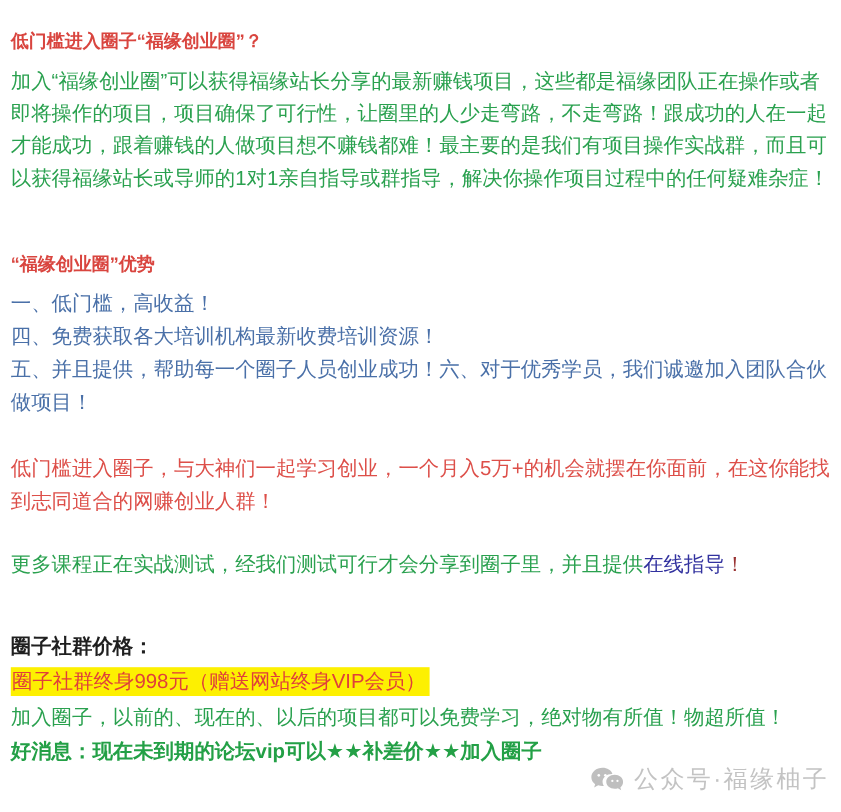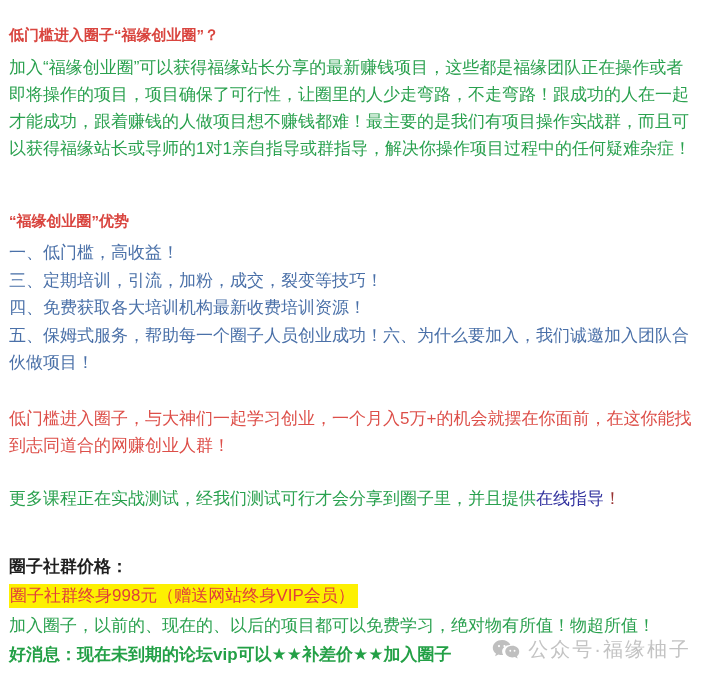--- a/index.html
+++ b/index.html
@@ -81,23 +81,22 @@
 <div class="page">
 
   <h1 class="h-red">低门槛进入圈子“福缘创业圈”？</h1>
 
   <p class="para intro">加入“福缘创业圈”可以获得福缘站长分享的最新赚钱项目，这些都是福缘团队正在操作或者即将操作的项目，项目确保了可行性，让圈里的人少走弯路，不走弯路！跟成功的人在一起才能成功，跟着赚钱的人做项目想不赚钱都难！最主要的是我们有项目操作实战群，而且可以获得福缘站长或导师的1对1亲自指导或群指导，解决你操作项目过程中的任何疑难杂症！</p>
 
   <h2 class="h-red h2">“福缘创业圈”优势</h2>
 
   <div class="adv">
     <p>一、低门槛，高收益！</p>
-    <p>三、定期培训，引流，加粉，成交，裂变等技巧！</p>
     <p>四、免费获取各大培训机构最新收费培训资源！</p>
-    <p>五、保姆式服务，帮助每一个圈子人员创业成功！六、为什么要加入，我们诚邀加入团队合伙做项目！</p>
+    <p>五、并且提供，帮助每一个圈子人员创业成功！六、对于优秀学员，我们诚邀加入团队合伙做项目！</p>
   </div>
 
   <p class="para pitch">低门槛进入圈子，与大神们一起学习创业，一个月入5万+的机会就摆在你面前，在这你能找到志同道合的网赚创业人群！</p>
 
   <p class="para courses"><span>更多课程正在实战测试，经我们测试可行才会分享到圈子里，并且提供</span><span class="navy">在线指导</span><span class="bang">！</span></p>
 
   <p class="price-label">圈子社群价格：</p>
 
   <p class="hl-line"><span class="hl">圈子社群终身998元（赠送网站终身VIP会员）</span></p>
 

